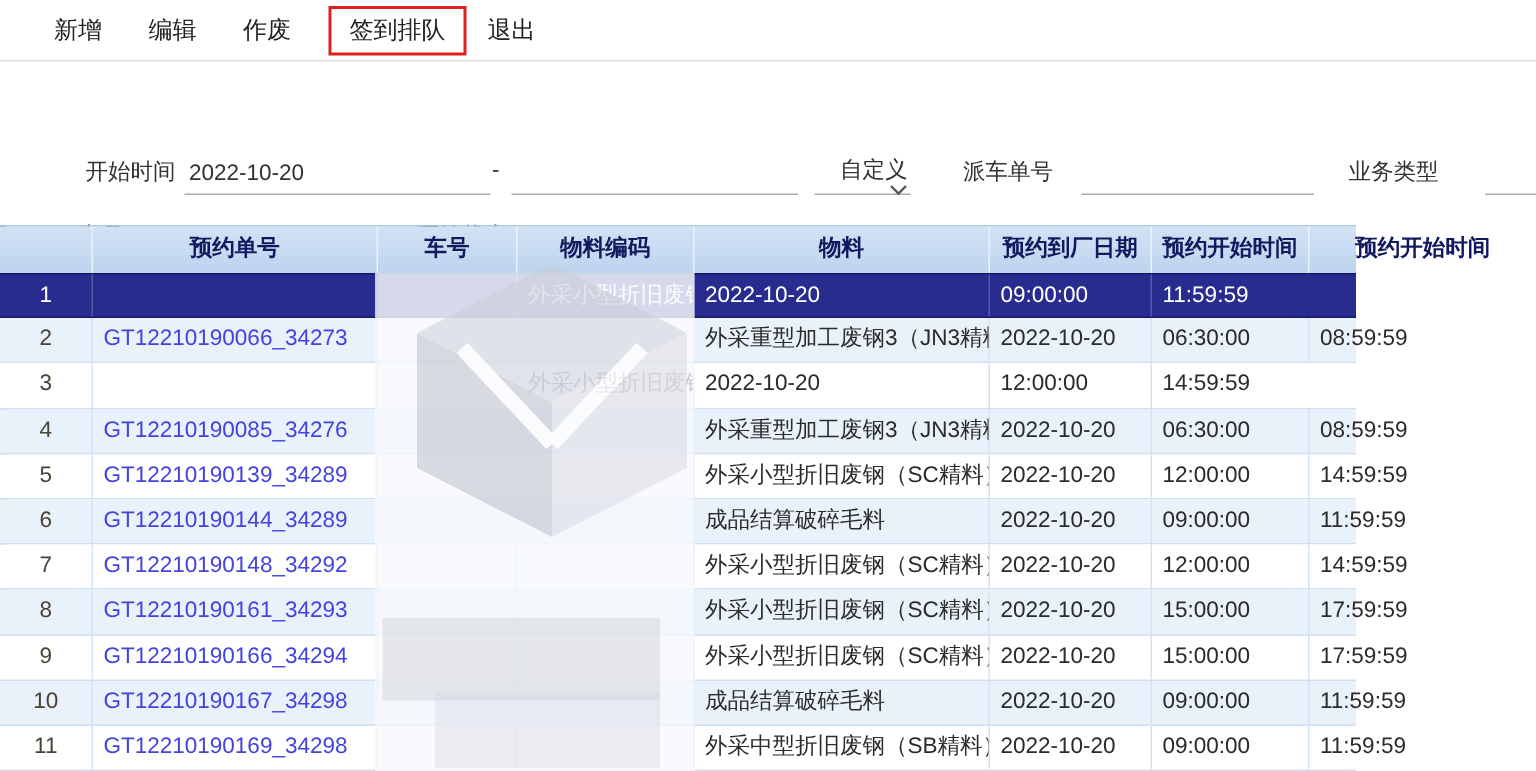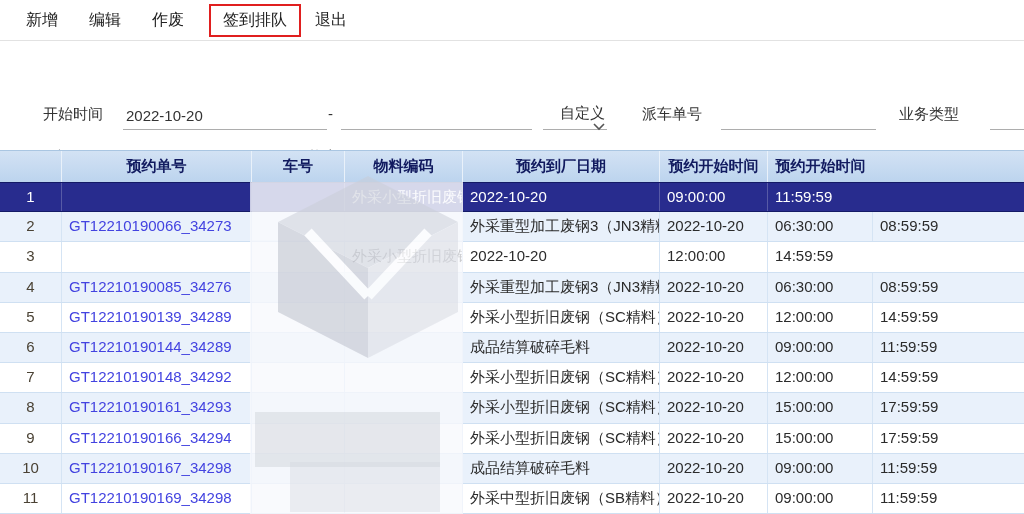--- a/index.html
+++ b/index.html
@@ -8,41 +8,41 @@
     font-family:"Liberation Sans","DejaVu Sans",sans-serif;
     position:relative;
   }
   .stage{position:absolute;inset:0;width:1024px;height:514px;}
 
   
   .tab-indicator{position:absolute;left:350px;top:0;width:102px;height:3px;background:#1677d2;}
 
   
   .toolbar{position:absolute;left:0;top:0;width:1024px;height:41px;background:#fff;
-    border-bottom:1px solid #e2e2e2;display:flex;align-items:center;padding-left:26px;box-sizing:border-box;}
+    border-bottom:1px solid #e2e2e2;display:flex;align-items:center;padding-left:36px;box-sizing:border-box;}
   .toolbar-item{font-size:16px;color:#222;margin-right:31px;white-space:nowrap;cursor:pointer;}
   .toolbar-item.boxed{border:2px solid #e01f1f;padding:4px 12px;margin-left:-6px;margin-right:14px;text-align:right;}
 
   
   .left-strip{position:absolute;left:0;top:42px;width:4px;height:472px;background:#2a8fe8;}
 
   
   .filter-panel{position:absolute;left:0;top:42px;width:1024px;height:108px;background:#fff;}
   .flabel{position:absolute;font-size:15px;color:#333;white-space:nowrap;}
   .u-input{position:absolute;height:26px;border:none;border-bottom:1px solid #adadad;background:transparent;
     font-size:15px;color:#333;padding:0 3px 3px;outline:none;box-sizing:border-box;
     font-family:"Liberation Sans","DejaVu Sans",sans-serif;}
   .u-select{position:absolute;height:26px;border-bottom:1px solid #adadad;box-sizing:border-box;
     display:flex;align-items:flex-end;justify-content:space-between;font-size:15px;color:#333;
     padding:0 2px 4px;cursor:pointer;flex-direction:column;}
   .chev{flex:0 0 auto;margin-left:4px;}
 
   
   .table{position:absolute;left:0;top:150px;width:1024px;}
-  .trow{display:grid;grid-template-columns:62px 190px 93px 118px 197px 108px 105px 151px;width:1024px;}
+  .trow{display:grid;grid-template-columns:62px 190px 93px 118px 197px 108px 105px 151px;width:904px;}
   .thead{height:32px;background:linear-gradient(#d3e2f4,#bcd4ee);border-top:1px solid #aac6e2;box-sizing:border-box;}
   .thead .c{line-height:30px;text-align:center;font-weight:bold;color:#111a5f;font-size:15px;
     border-right:1px solid #e9f1fa;overflow:hidden;white-space:nowrap;}
   .thead .c:last-child{border-right:none;}
   .brow{height:30.2px;box-sizing:border-box;border-bottom:1px solid #cfe0f2;background:#fff;cursor:pointer;}
   .brow.even{background:#e9f1fb;}
   .brow .c{font-size:15px;color:#2b2b2b;line-height:28px;border-right:1px solid #d5e4f4;
     padding-left:7px;overflow:hidden;white-space:nowrap;box-sizing:border-box;}
   .brow .c:last-child{border-right:none;}
   .c.num{text-align:center;padding-left:0;color:#4a4234;}
@@ -79,21 +79,21 @@
       <span class="toolbar-item">新增</span>
       <span class="toolbar-item">编辑</span>
       <span class="toolbar-item">作废</span>
       <span class="toolbar-item boxed">签到排队</span>
       <span class="toolbar-item">退出</span>
     </div>
 
   <div class="left-strip"></div>
 
   <div class="filter-panel">
-    <span class="flabel" style="left:43px;top:63px;text-align:right;">开始时间</span>
+    <span class="flabel" style="left:57px;top:63px;text-align:right;">开始时间</span>
     <input class="u-input" style="left: 123px; top: 62px; width: 204px;" value="2022-10-20">
     <span class="flabel" style="left:328px;top:63px;">-</span>
     <input class="u-input" style="left: 341px; top: 62px; width: 191px;" value="">
 
     <div class="u-select" style="left:543px;top:62px;width:64px;">
       <span>自定义</span>
       <svg class="chev" width="12" height="8" viewBox="0 0 12 8">
           <path d="M1 1 L6 6 L11 1" stroke="#555" stroke-width="1.6" fill="none"></path>
         </svg>
     </div>
@@ -115,20 +115,21 @@
         </svg>
     </div>
   </div>
 
   <div class="table">
     <div class="trow thead">
         <div class="c"></div>
         <div class="c">预约单号</div>
         <div class="c">车号</div>
         <div class="c">物料编码</div>
+        <div class="c">物料</div>
         <div class="c">预约到厂日期</div>
         <div class="c">预约开始时间</div>
         <div class="c">预约开始时间</div>
       </div>
     <div id="tbody">
         <div class="trow brow sel">
           <div class="c num">1</div>
           <div class="c"></div>
           <div class="c"></div>
           <div class="c">外采小型折旧废钢（SC精料）</div>

